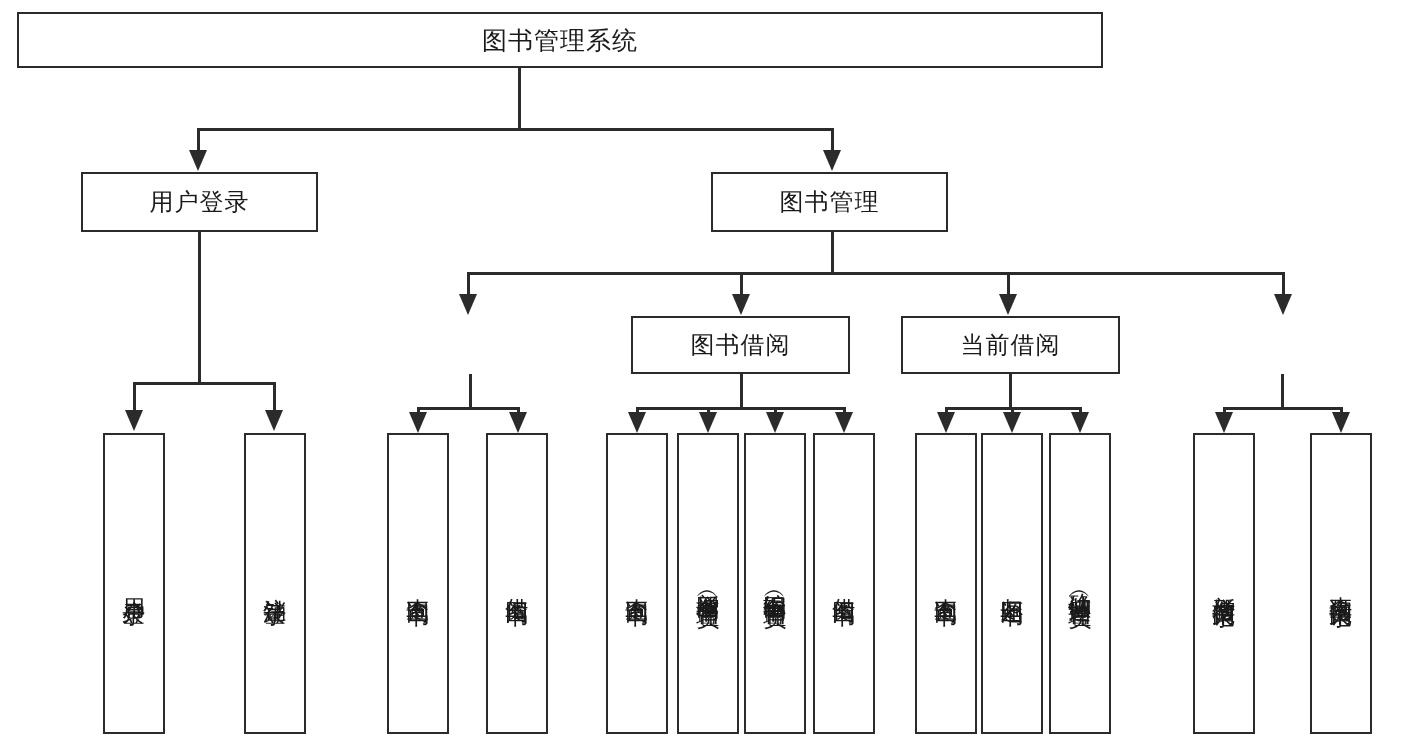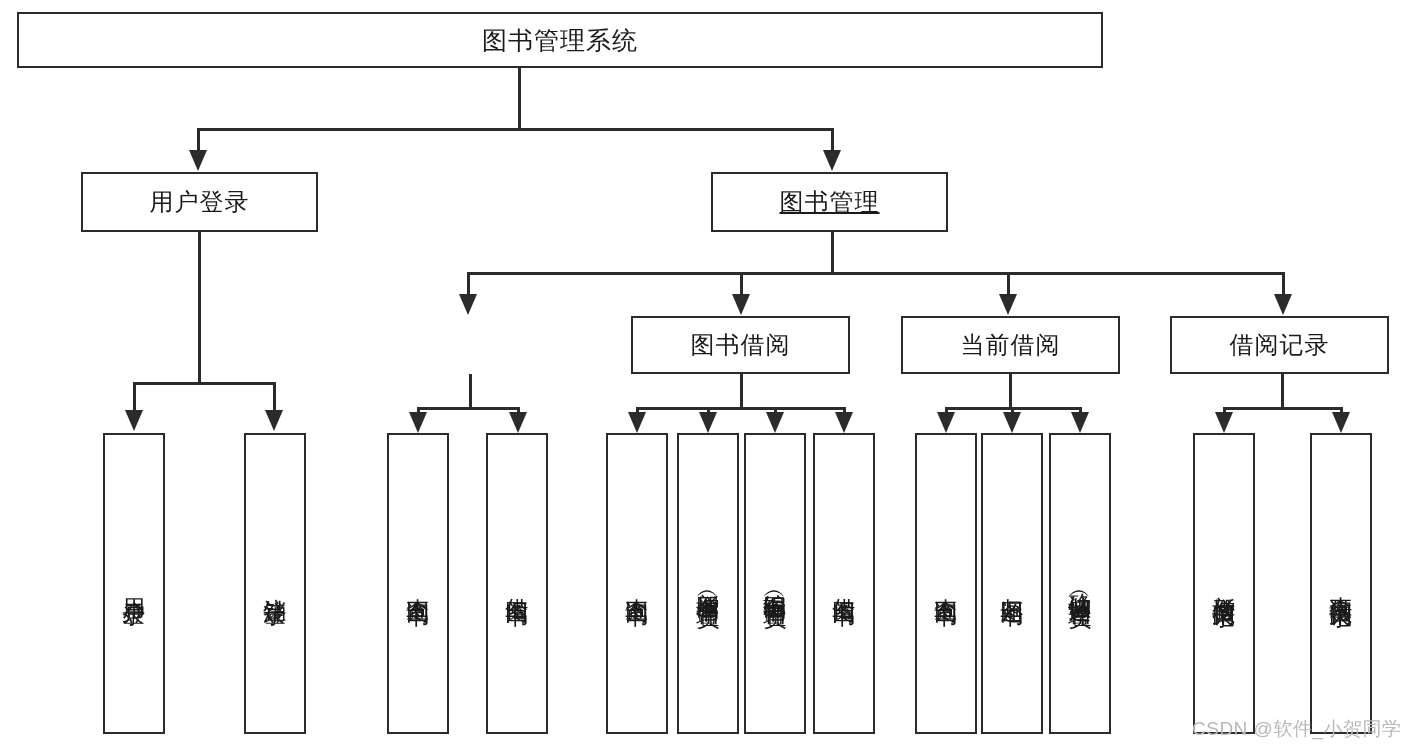--- a/index.html
+++ b/index.html
@@ -137,36 +137,33 @@
   <div class="arrow" style="left:1332px; top:412px;"></div>
 
   <div class="node root horiz" style="left:17px; top:12px; width:1086px; height:56px;">
     <span>图书管理系统</span>
   </div>
 
   <div class="node horiz" style="left:81px; top:172px; width:237px; height:60px;">
     <span>用户登录</span>
   </div>
 
-  <div class="node horiz" style="left:711px; top:172px; width:237px; height:60px;text-decoration:underline;">
+  <div class="node horiz" style="left:711px; top:172px; width:237px; height:60px;">
     <span>图书管理</span>
   </div>
 
 
   <div class="node horiz" style="left:631px; top:316px; width:219px; height:58px;">
     <span>图书借阅</span>
   </div>
 
   <div class="node horiz" style="left:901px; top:316px; width:219px; height:58px;">
     <span>当前借阅</span>
   </div>
 
-  <div class="node horiz" style="left:1170px; top:316px; width:219px; height:58px;">
-    <span>借阅记录</span>
-  </div>
 
   <div class="node leaf" style="left:103px; top:433px; width:62px; height:301px;">
     <span class="vtext">用户登录</span>
   </div>
 
   <div class="node leaf" style="left:244px; top:433px; width:62px; height:301px;">
     <span class="vtext">注销登录</span>
   </div>
 
   <div class="node leaf" style="left:387px; top:433px; width:62px; height:301px;">
@@ -206,15 +203,14 @@
   </div>
 
   <div class="node leaf" style="left:1193px; top:433px; width:62px; height:301px;">
     <span class="vtext">新增借阅记录</span>
   </div>
 
   <div class="node leaf" style="left:1310px; top:433px; width:62px; height:301px;">
     <span class="vtext">查询借阅记录</span>
   </div>
 
-  <div class="watermark" style="left:1192px; top:716px;">CSDN @软件_小贺同学</div>
 
 </div>
 
 </body></html>

